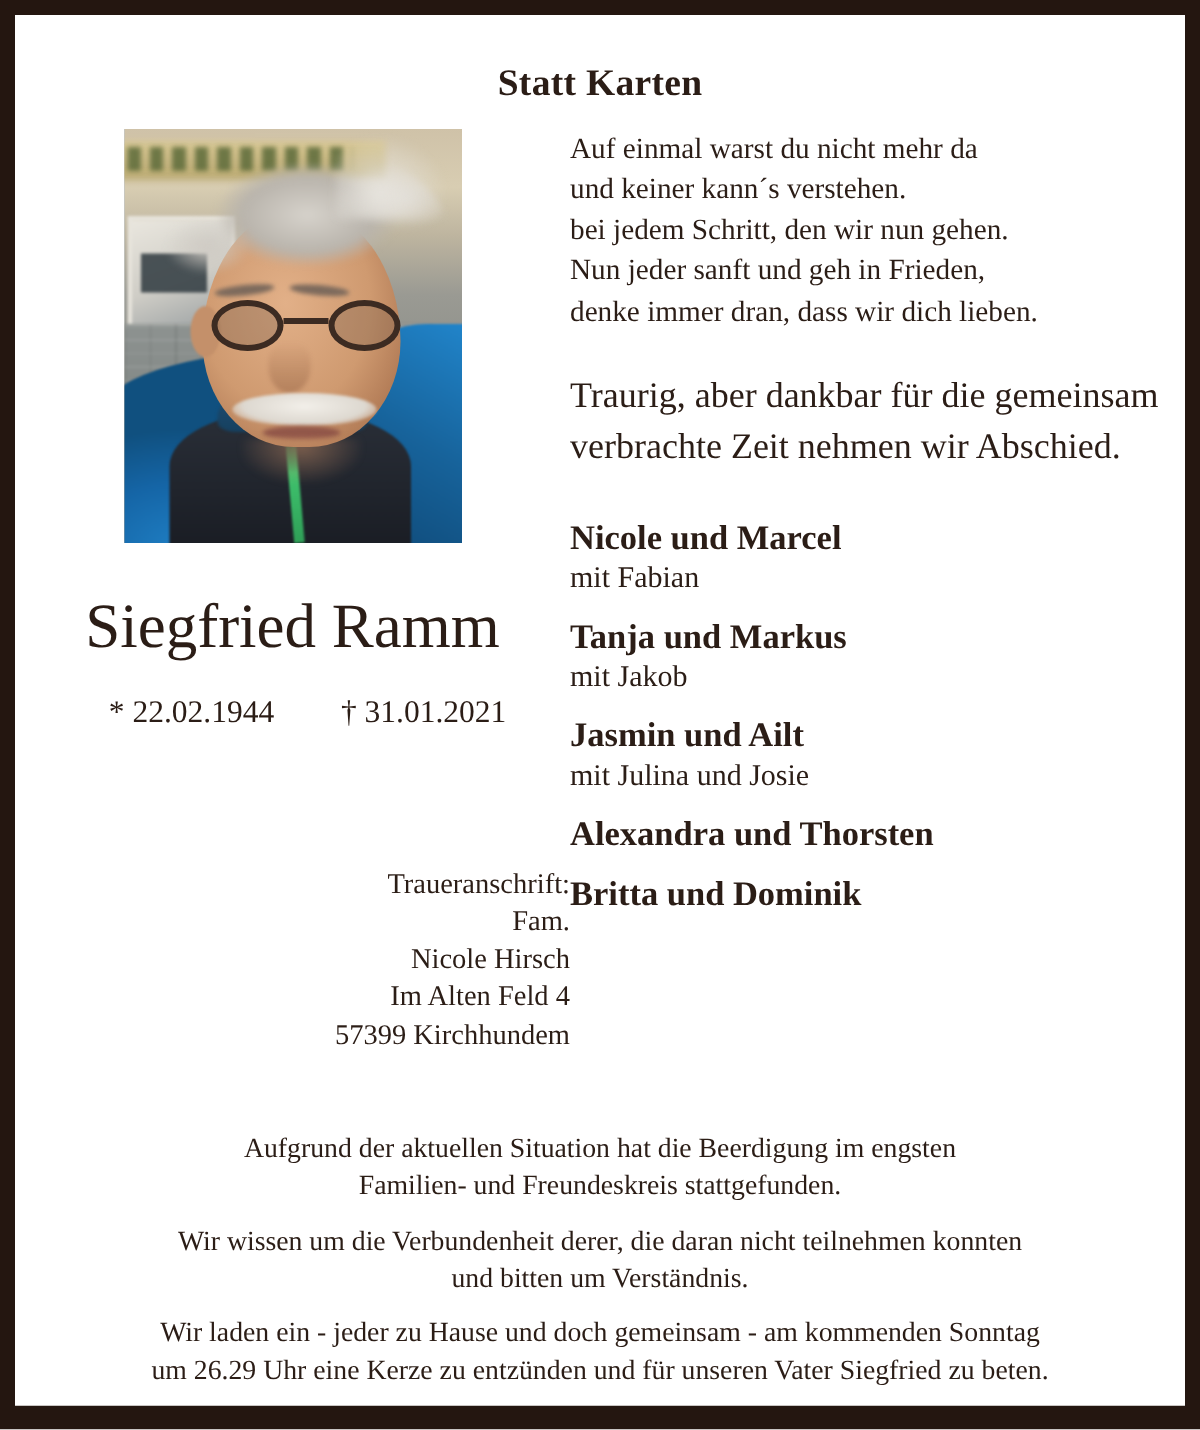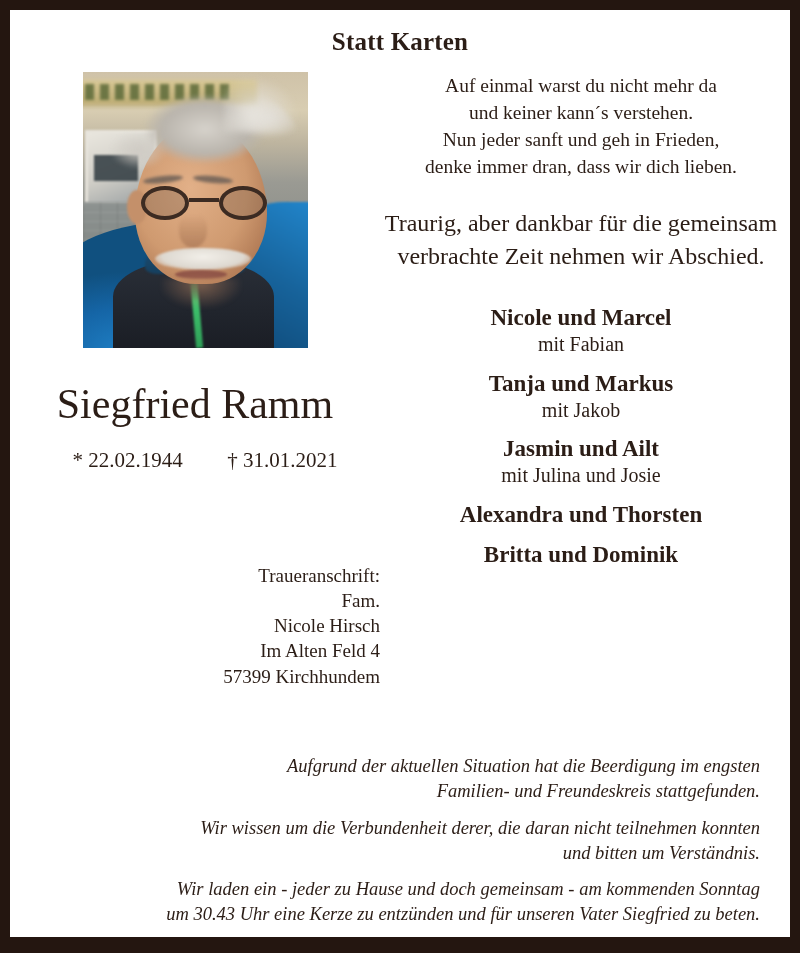--- a/index.html
+++ b/index.html
@@ -33,38 +33,37 @@
     height: 100%;
     background: #ffffff;
   }
 
   
   .header {
     text-align: center;
     font-weight: bold;
     font-size: 25px;
     letter-spacing: 0.2px;
-    padding-top: 18px;
+    padding-top: 32px;
     line-height: 1.1;
   }
 
   
   .columns {
     display: flex;
     align-items: flex-start;
     padding-top: 16px;
   }
   .col-left {
     width: 370px;
     flex: 0 0 370px;
     text-align: center;
   }
   .col-right {
     flex: 1 1 auto;
-    text-align: center;
     padding-right: 8px;
   }
 
   
   .photo-wrap {
     width: 225px;
     height: 276px;
     margin: 0 auto;
     position: relative;
     overflow: hidden;
@@ -348,28 +347,27 @@
     font-size: 23px;
     line-height: 1.22;
   }
   .fam-children {
     font-size: 20px;
     line-height: 1.28;
   }
 
   
   .footer {
-    text-align: right;
+    text-align: center;
     font-size: 18.5px;
     line-height: 1.34;
     padding: 0 18px;
     position: absolute;
-    left: 0; right: 12px;
+    left: 0; right: 0;
     bottom: 10px;
-    font-style: italic;
   }
   .footer p { margin: 0 0 12px 0; }
   .footer p:last-child { margin-bottom: 0; }
 </style>
 </head>
 <body>
 
 <div class="notice">
   <div class="inner">
 
@@ -432,20 +430,21 @@
           <div>57399 Kirchhundem</div>
         </div>
 
       </div>
 
       <div class="col-right">
 
         <div class="poem">
           <div>Auf einmal warst du nicht mehr da</div>
           <div>und keiner kann´s verstehen.</div>
+          <div>bei jedem Schritt, den wir nun gehen.</div>
           <div>Nun jeder sanft und geh in Frieden,</div>
           <div>denke immer dran, dass wir dich lieben.</div>
         </div>
 
         <div class="farewell">
           <div>Traurig, aber dankbar für die gemeinsam</div>
           <div>verbrachte Zeit nehmen wir Abschied.</div>
         </div>
 
         <div class="families">
@@ -483,18 +482,18 @@
       <p>
         <span>Aufgrund der aktuellen Situation hat die Beerdigung im engsten</span><br>
         <span>Familien- und Freundeskreis stattgefunden.</span>
       </p>
       <p>
         <span>Wir wissen um die Verbundenheit derer, die daran nicht teilnehmen konnten</span><br>
         <span>und bitten um Verständnis.</span>
       </p>
       <p>
         <span>Wir laden ein - jeder zu Hause und doch gemeinsam - am kommenden Sonntag</span><br>
-        <span>um 30.43 Uhr eine Kerze zu entzünden und für unseren Vater Siegfried zu beten.</span>
+        <span>um 26.29 Uhr eine Kerze zu entzünden und für unseren Vater Siegfried zu beten.</span>
       </p>
     </div>
 
   </div>
 </div>
 
 </body></html>

